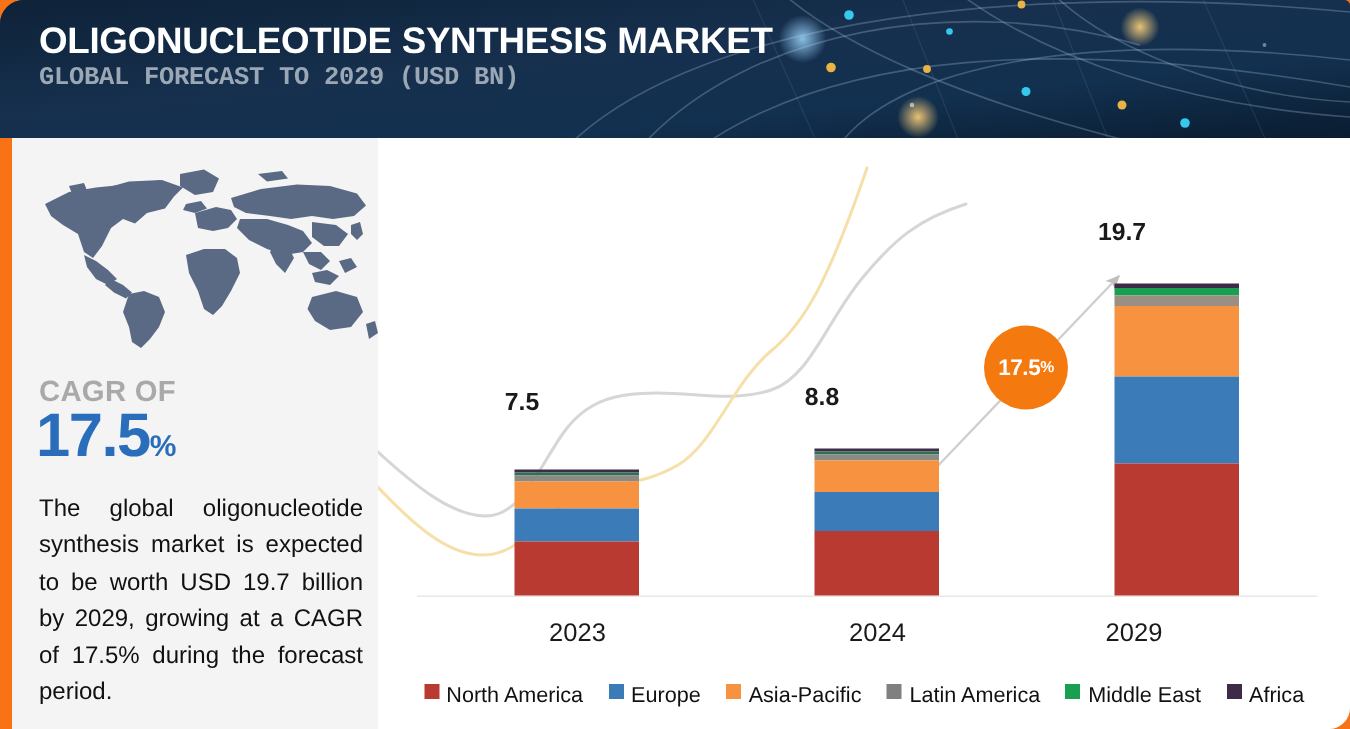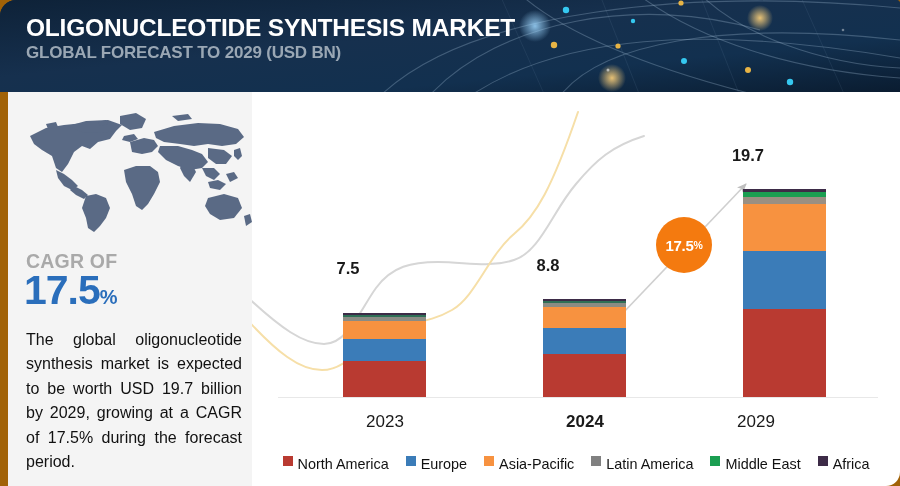--- a/index.html
+++ b/index.html
@@ -1,27 +1,27 @@
 <!DOCTYPE html>
 <html><head>
 <meta charset="utf-8">
 <style>
   html,body{margin:0;padding:0;background:#ffffff;}
   body{width:900px;height:486px;font-family:"Liberation Sans",sans-serif;overflow:hidden;}
-  #root{position:relative;width:900px;height:486px;background:#a16207;overflow:hidden;}
+  #root{position:relative;width:900px;height:486px;background:#f97316;overflow:hidden;}
 
   
   .header{position:absolute;left:0;top:0;width:900px;height:92px;
           background:#122a45;border-top-left-radius:16px;border-top-right-radius:4px;overflow:hidden;}
   .header-svg{position:absolute;left:0;top:0;}
   .header-text{position:absolute;left:26px;top:14px;z-index:5;}
   .h-title{font-size:24.5px;font-weight:bold;color:#ffffff;letter-spacing:-0.2px;line-height:1.12;
            font-family:"Liberation Sans",sans-serif;white-space:nowrap;}
   .h-sub{font-size:17px;font-weight:bold;color:#9aa7b4;letter-spacing:-0.2px;margin-top:2px;
-         font-family:Liberation Sans, sans-serif;white-space:nowrap;}
+         font-family:Liberation Mono, monospace;white-space:nowrap;}
 
   
   .left-panel{position:absolute;left:8px;top:92px;width:252px;height:482px;background:#f4f4f4;
               border-bottom-left-radius:14px;overflow:hidden;}
   .map-wrap{position:absolute;left:4px;top:14px;width:244px;height:132px;}
   .cagr-of{position:absolute;left:18px;top:158px;font-size:19.5px;font-weight:bold;color:#a9a9a9;
            letter-spacing:0.2px;}
   .cagr-val{position:absolute;left:16px;top:178px;font-size:41px;font-weight:bold;color:#2a6ebb;
             letter-spacing:-1px;line-height:1;}
   .cagr-pct{font-size:20px;font-weight:bold;color:#2a6ebb;letter-spacing:0;}
@@ -205,21 +205,21 @@
 
     <div class="vlabel" style="left:250px;bottom:211px;width:92px;">8.8</div>
     <div class="bar" style="left:291px;width:83px;height:98px;">
       <div class="seg" style="height:2px;background:#3d2b47;"></div>
       <div class="seg" style="height:2px;background:#2f6f56;"></div>
       <div class="seg" style="height:4px;background:#8b8b84;"></div>
       <div class="seg" style="height:21px;background:#f79240;"></div>
       <div class="seg" style="height:26px;background:#3b7cb8;"></div>
       <div class="seg" style="height:43px;background:#b93a31;"></div>
     </div>
-    <div class="xlabel" style="left:281px;width:104px;font-weight:bold;">2024</div>
+    <div class="xlabel" style="left:281px;width:104px;">2024</div>
 
     <div class="vlabel" style="left:450px;bottom:321px;width:92px;">19.7</div>
     <div class="bar" style="left:491px;width:83px;height:208px;">
       <div class="seg" style="height:3px;background:#3d2b47;"></div>
       <div class="seg" style="height:5px;background:#1a9e51;"></div>
       <div class="seg" style="height:7px;background:#9a8f82;"></div>
       <div class="seg" style="height:47px;background:#f79240;"></div>
       <div class="seg" style="height:58px;background:#3b7cb8;"></div>
       <div class="seg" style="height:88px;background:#b93a31;"></div>
     </div>

